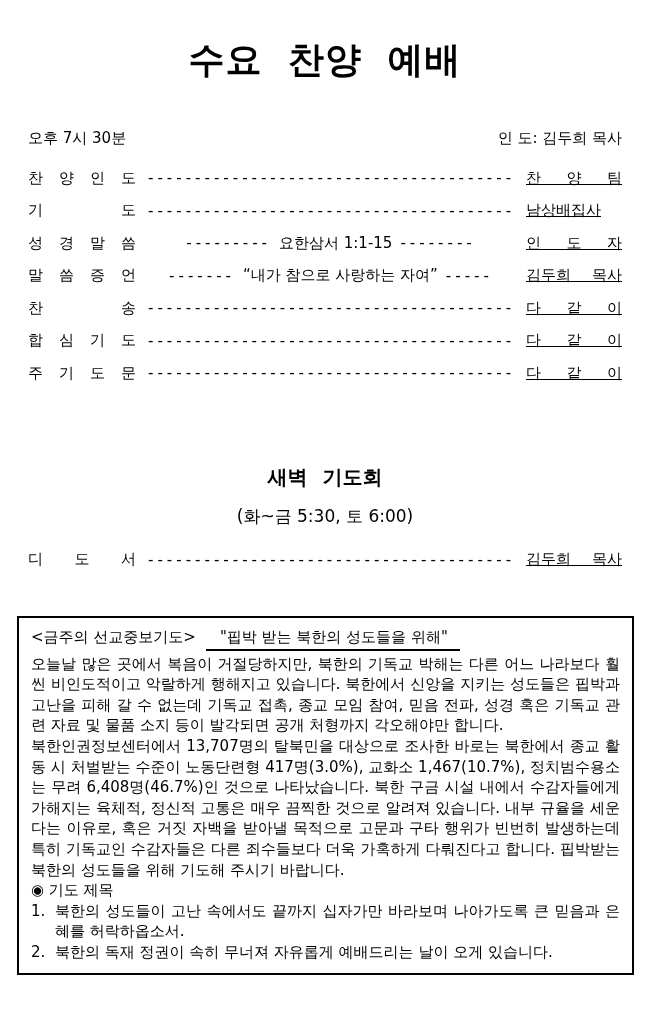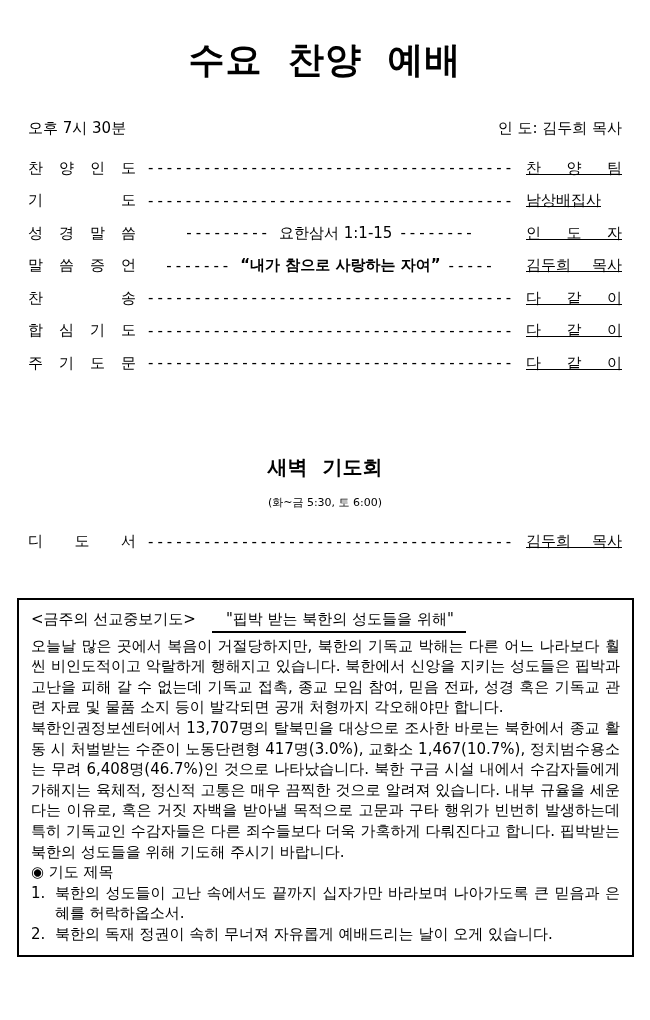--- a/index.html
+++ b/index.html
@@ -15,21 +15,21 @@
   .doc-title {
     margin-top: 36px;
     text-align: center;
     font-size: 36px;
     font-weight: 700;
     word-spacing: 12px;
     letter-spacing: 1px;
   }
 
   .info-row {
-    margin-top: 34px;
+    margin-top: 44px;
     display: flex;
     justify-content: space-between;
     font-size: 15px;
   }
 
   .service-rows { margin-top: 14px; }
   .srow {
     display: flex;
     align-items: center;
     height: 32.5px;
@@ -60,45 +60,45 @@
     flex: 1;
     display: flex;
     justify-content: center;
     align-items: center;
     overflow: hidden;
     margin: 0 12px;
     white-space: nowrap;
   }
   .mid-group .dash-seg { letter-spacing: 4px; flex: none; }
   .mid-text { margin: 0 8px; flex: none; }
-  .mid-text.bold { font-weight: 700; }
+  .mid-text.bold { font-weight: 400; }
 
   .dawn-title {
     margin-top: 74px;
     text-align: center;
     font-size: 20px;
     font-weight: 700;
     word-spacing: 8px;
   }
   .dawn-sub {
     margin-top: 14px;
     text-align: center;
-    font-size: 11px;
+    font-size: 17px;
   }
   .dawn-row { margin-top: 16px; }
 
   .mission-box {
     margin: 40px -12px 0 -11px;
     border: 2px solid #000;
     padding: 9px 12px 10px 12px;
     font-size: 15px;
     line-height: 20.6px;
   }
   .box-heading { margin-bottom: 3px; white-space: nowrap; }
-  .box-heading .heading-label { margin-right: 16px; }
+  .box-heading .heading-label { margin-right: 10px; }
   .box-heading .heading-title {
     display: inline-block;
     padding: 0 12px 1px 14px;
     border-bottom: 2px solid #000;
   }
   .mission-box p {
     text-align: justify;
     word-break: break-all;
   }
   .prayer-header { margin-top: 0; }

